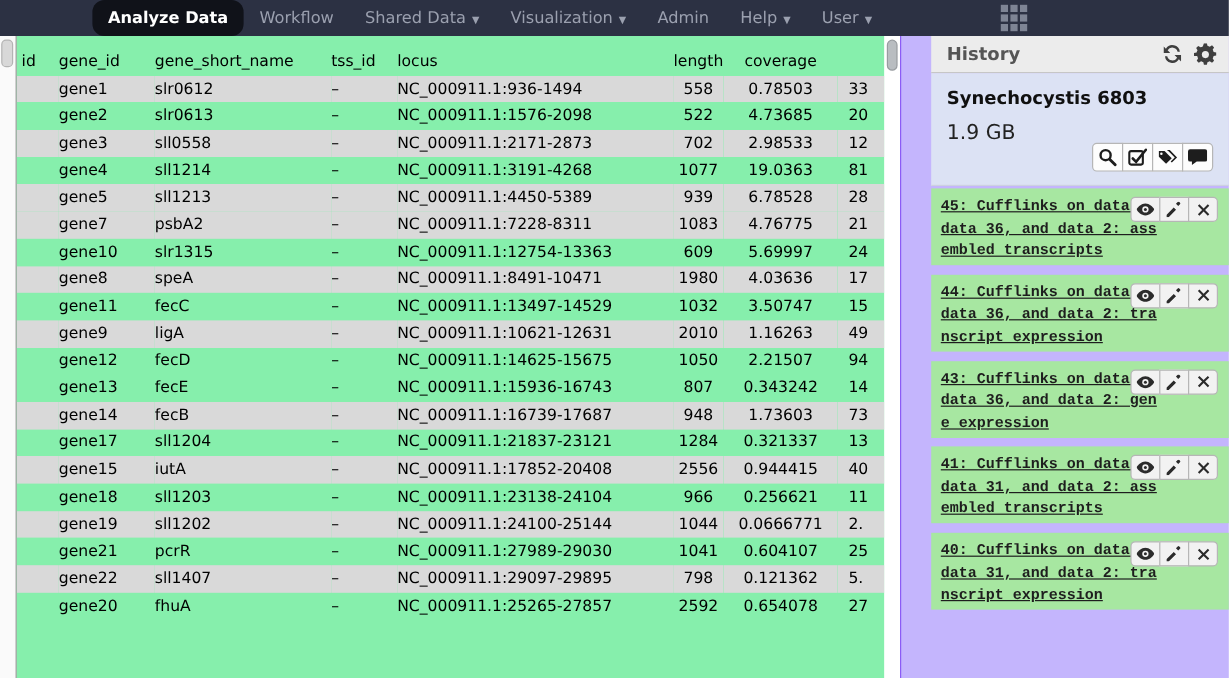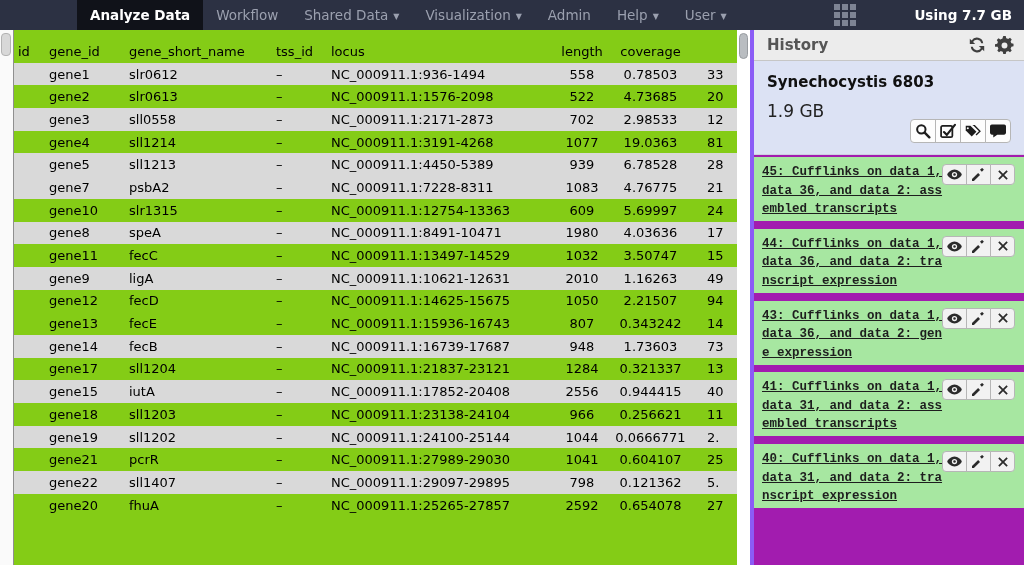--- a/index.html
+++ b/index.html
@@ -5,55 +5,55 @@
   * { box-sizing: border-box; }
   html,body { margin:0; padding:0; width:1024px; height:565px; overflow:hidden;
     font-family:"DejaVu Sans","Liberation Sans",sans-serif; background:#fff; }
 
   
   .masthead { position:absolute; left:0; top:0; width:1024px; height:30px;
     background:#2c3143; display:flex; align-items:stretch; z-index:10; }
   .nav { display:flex; margin-left:77px; }
   .nav-item { display:flex; align-items:center; padding:0 13px; font-size:13.5px;
     color:#9ba0af; cursor:pointer; white-space:nowrap; }
-  .nav-item.active { background:#101219; color:#fff; font-weight:bold; }
+  .nav-item.active { background:#101219; color:#fff; font-weight:bold;border-radius:10px; }
   .caret { font-size:8px; margin-left:5px; margin-top:2px; }
   .grid-icon { position:absolute; right:166px; top:4px; width:24px; height:24px;
     display:grid; grid-template-columns:repeat(3,6px); grid-auto-rows:6px; gap:2px;
     cursor:pointer; }
   .gc { background:#7e8494; }
   .usage { position:absolute; right:12px; top:0; line-height:30px; color:#fff;
     font-weight:bold; font-size:13.5px; }
 
   
   .left-strip { position:absolute; left:0; top:30px; bottom:0; width:14px;
     background:#fafafa; border-right:1px solid #8f8f8f; }
   .left-thumb { position:absolute; left:1px; top:3px; width:10px; height:23px;
     background:#d8d8d8; border:1px solid #b3b3b3; border-radius:4px; }
 
   
   .center-panel { position:absolute; left:14px; top:30px; width:723px; bottom:0;
-    background:#84cc16; overflow:hidden; padding-top:10px; }
+    background:#86efac; overflow:hidden; padding-top:10px; }
   table.gt { border-collapse:collapse; table-layout:fixed; width:724px;
     font-size:13px; color:#000; }
   .gt th, .gt td { height:22.7px; padding:0; font-weight:normal; white-space:nowrap;
     overflow:hidden; text-align:left; vertical-align:middle; }
   .gt .num { text-align:center; }
   .gt .first { padding-left:4px; }
   .gt .cut { padding-left:9px; }
   .gt tr.stripe td { background:#d9d9d9; }
 
   
   .vscroll { position:absolute; left:737px; top:30px; bottom:0; width:13px; background:#fff; }
   .vthumb { position:absolute; left:2px; top:3px; width:9px; height:26px;
     background:#b9bdc1; border:1px solid #989ca0; border-radius:5px; }
 
   
   .history { position:absolute; left:750px; right:0; top:30px; bottom:0;
-    background:#a21caf; border-left:4px solid #8b5cf6; }
+    background:#c4b5fd; border-left:1px solid #8b5cf6;padding-left:25px; }
   .hist-header { height:31px; background:#ececec; border-bottom:1px solid #c6c6c6;
     display:flex; align-items:center; padding:0 10px 0 13px; }
   .hist-title { font-weight:bold; font-size:15px; color:#555; flex:1; }
   .hicon { width:19px; height:19px; margin-left:9px; cursor:pointer; display:flex;
     align-items:center; justify-content:center; }
   .current-box { height:94px; background:#dce2f4; border-bottom:1px solid #cdd1e0;
     position:relative; padding:12px 0 0 13px; }
   .cur-name { font-size:15px; font-weight:bold; color:#101010; }
   .cur-size { margin-top:10px; font-size:17px; color:#222; }
   .btn-group { position:absolute; right:13px; bottom:11px; display:flex; }
@@ -118,21 +118,20 @@
     <div class="gc"></div>
       <div class="gc"></div>
       <div class="gc"></div>
     <div class="gc"></div>
       <div class="gc"></div>
       <div class="gc"></div>
     <div class="gc"></div>
       <div class="gc"></div>
       <div class="gc"></div>
   </div>
-  <div class="usage">Using 7.7 GB</div>
 </div>
 
 <div class="left-strip">
   <div class="left-thumb"></div>
 </div>
 
 <div class="center-panel">
   <table class="gt">
     <colgroup>
       <col style="width:35px">

